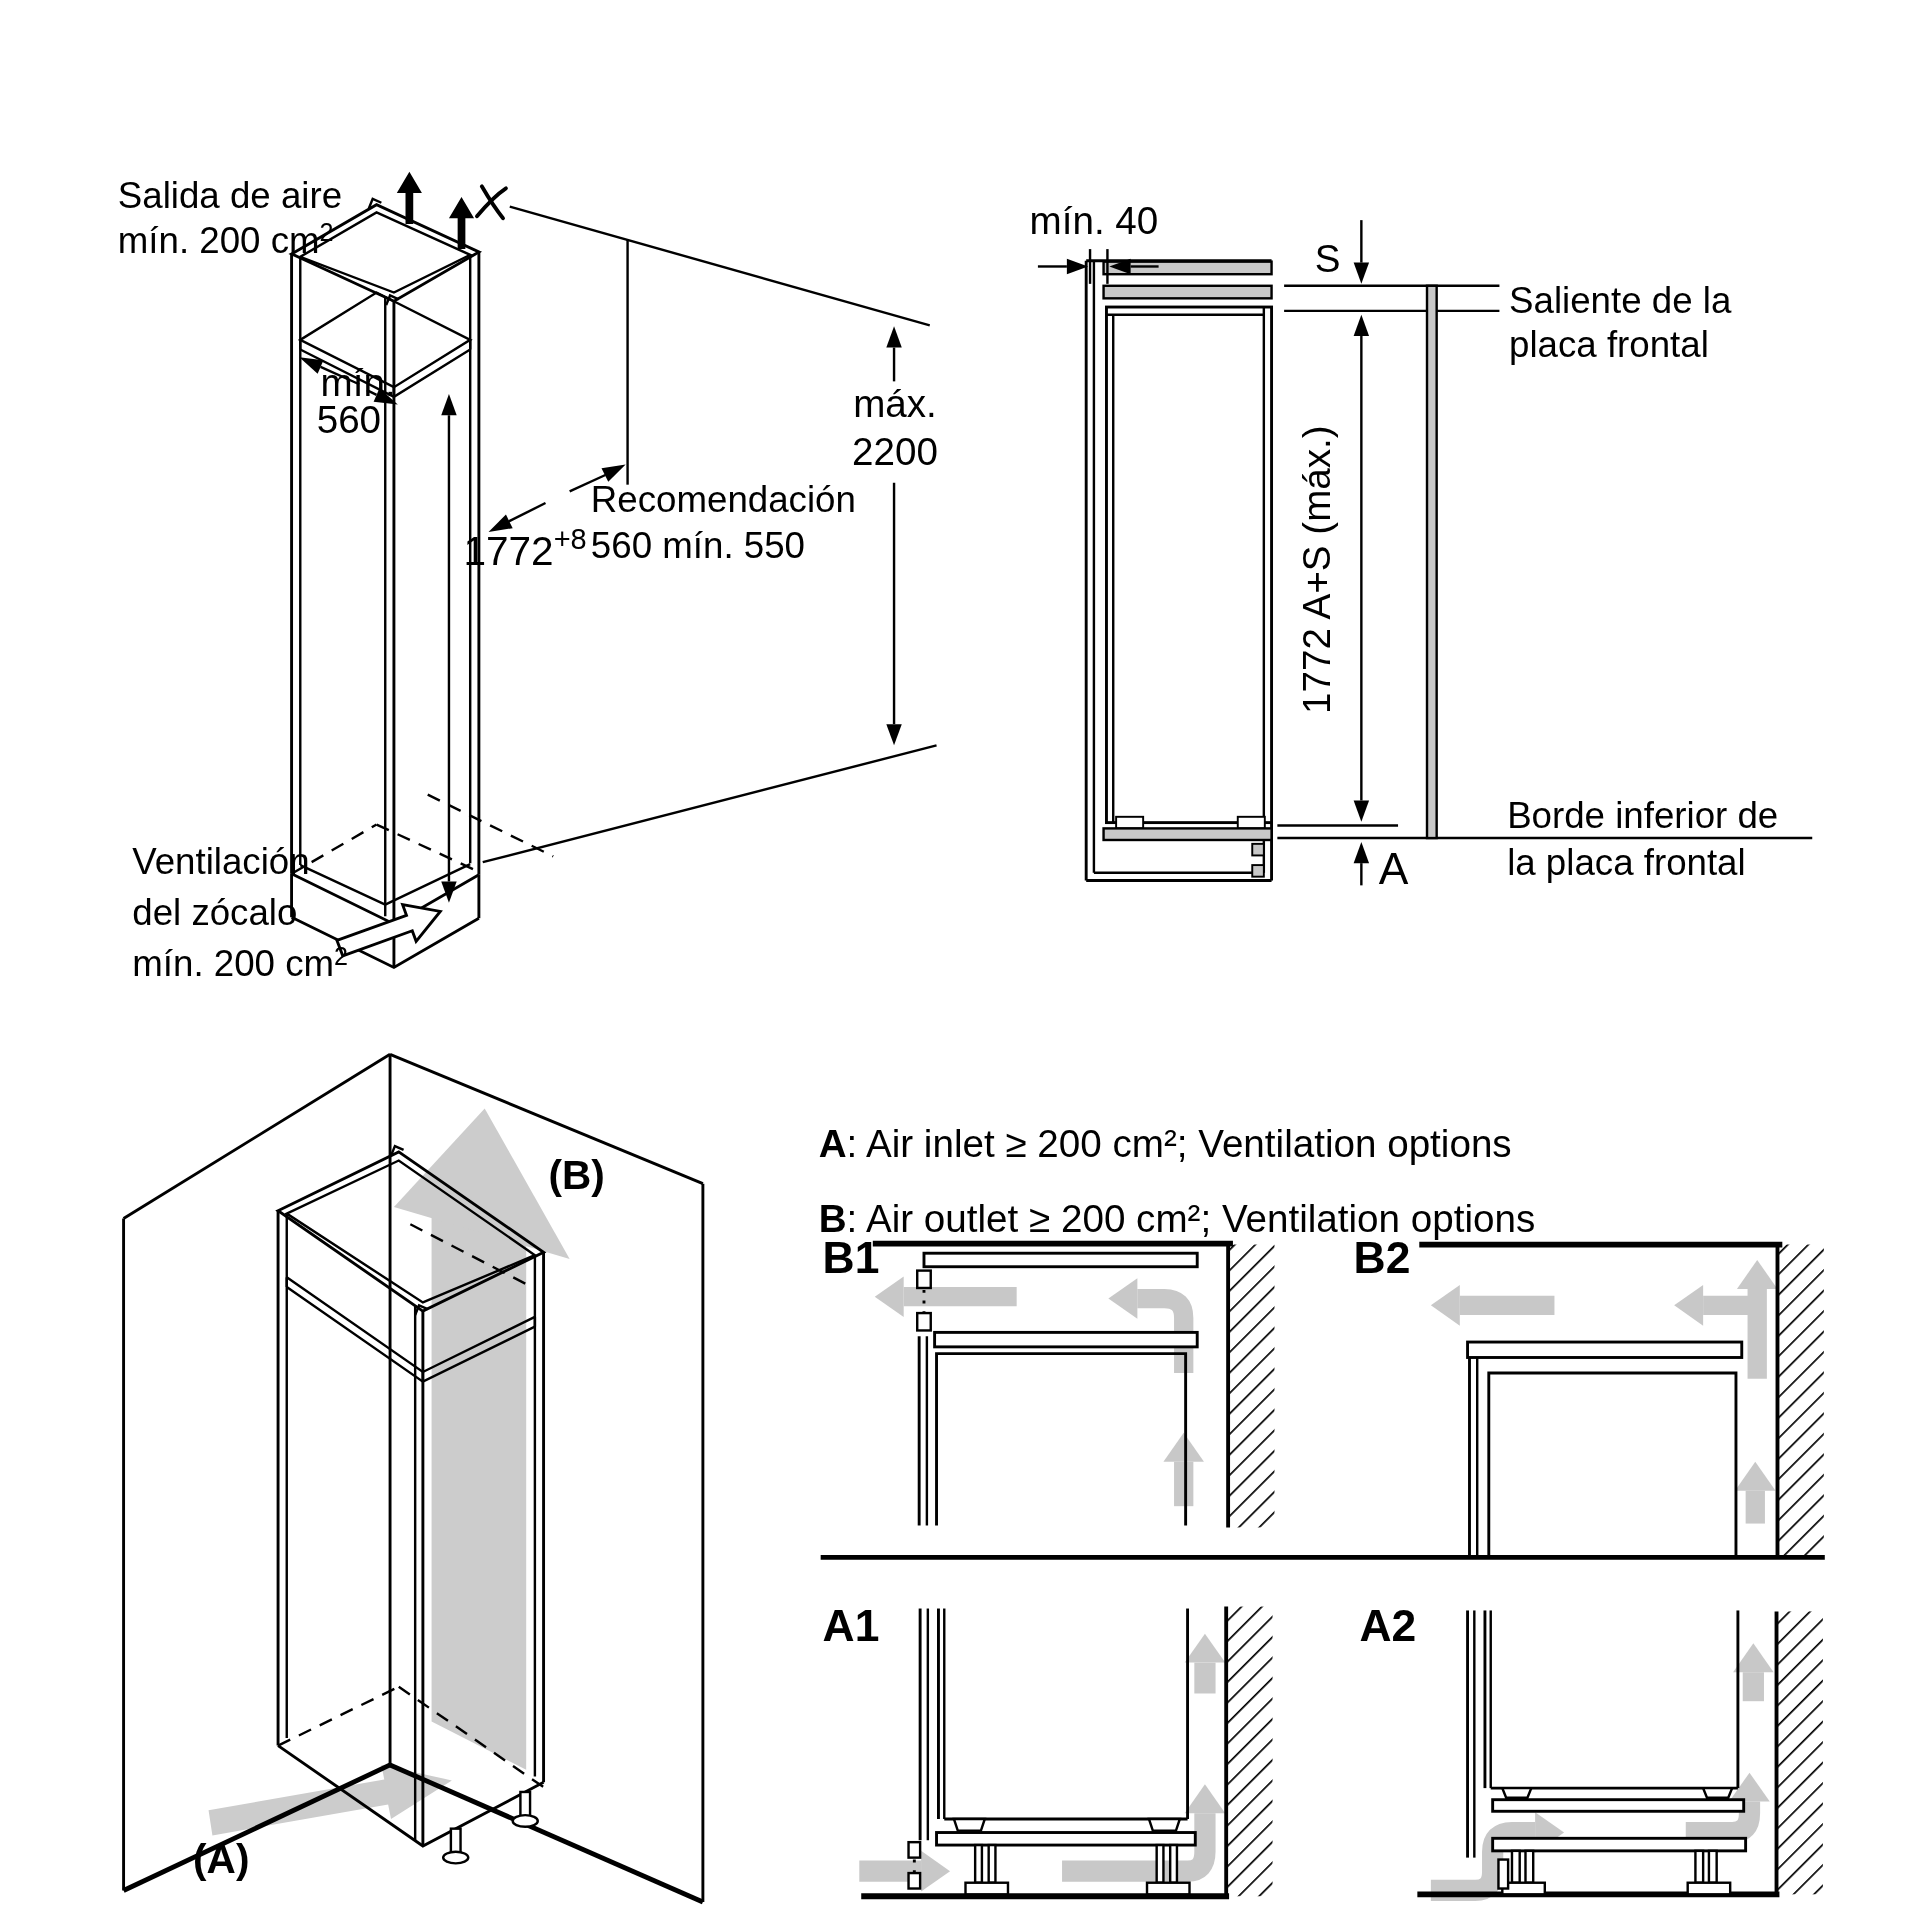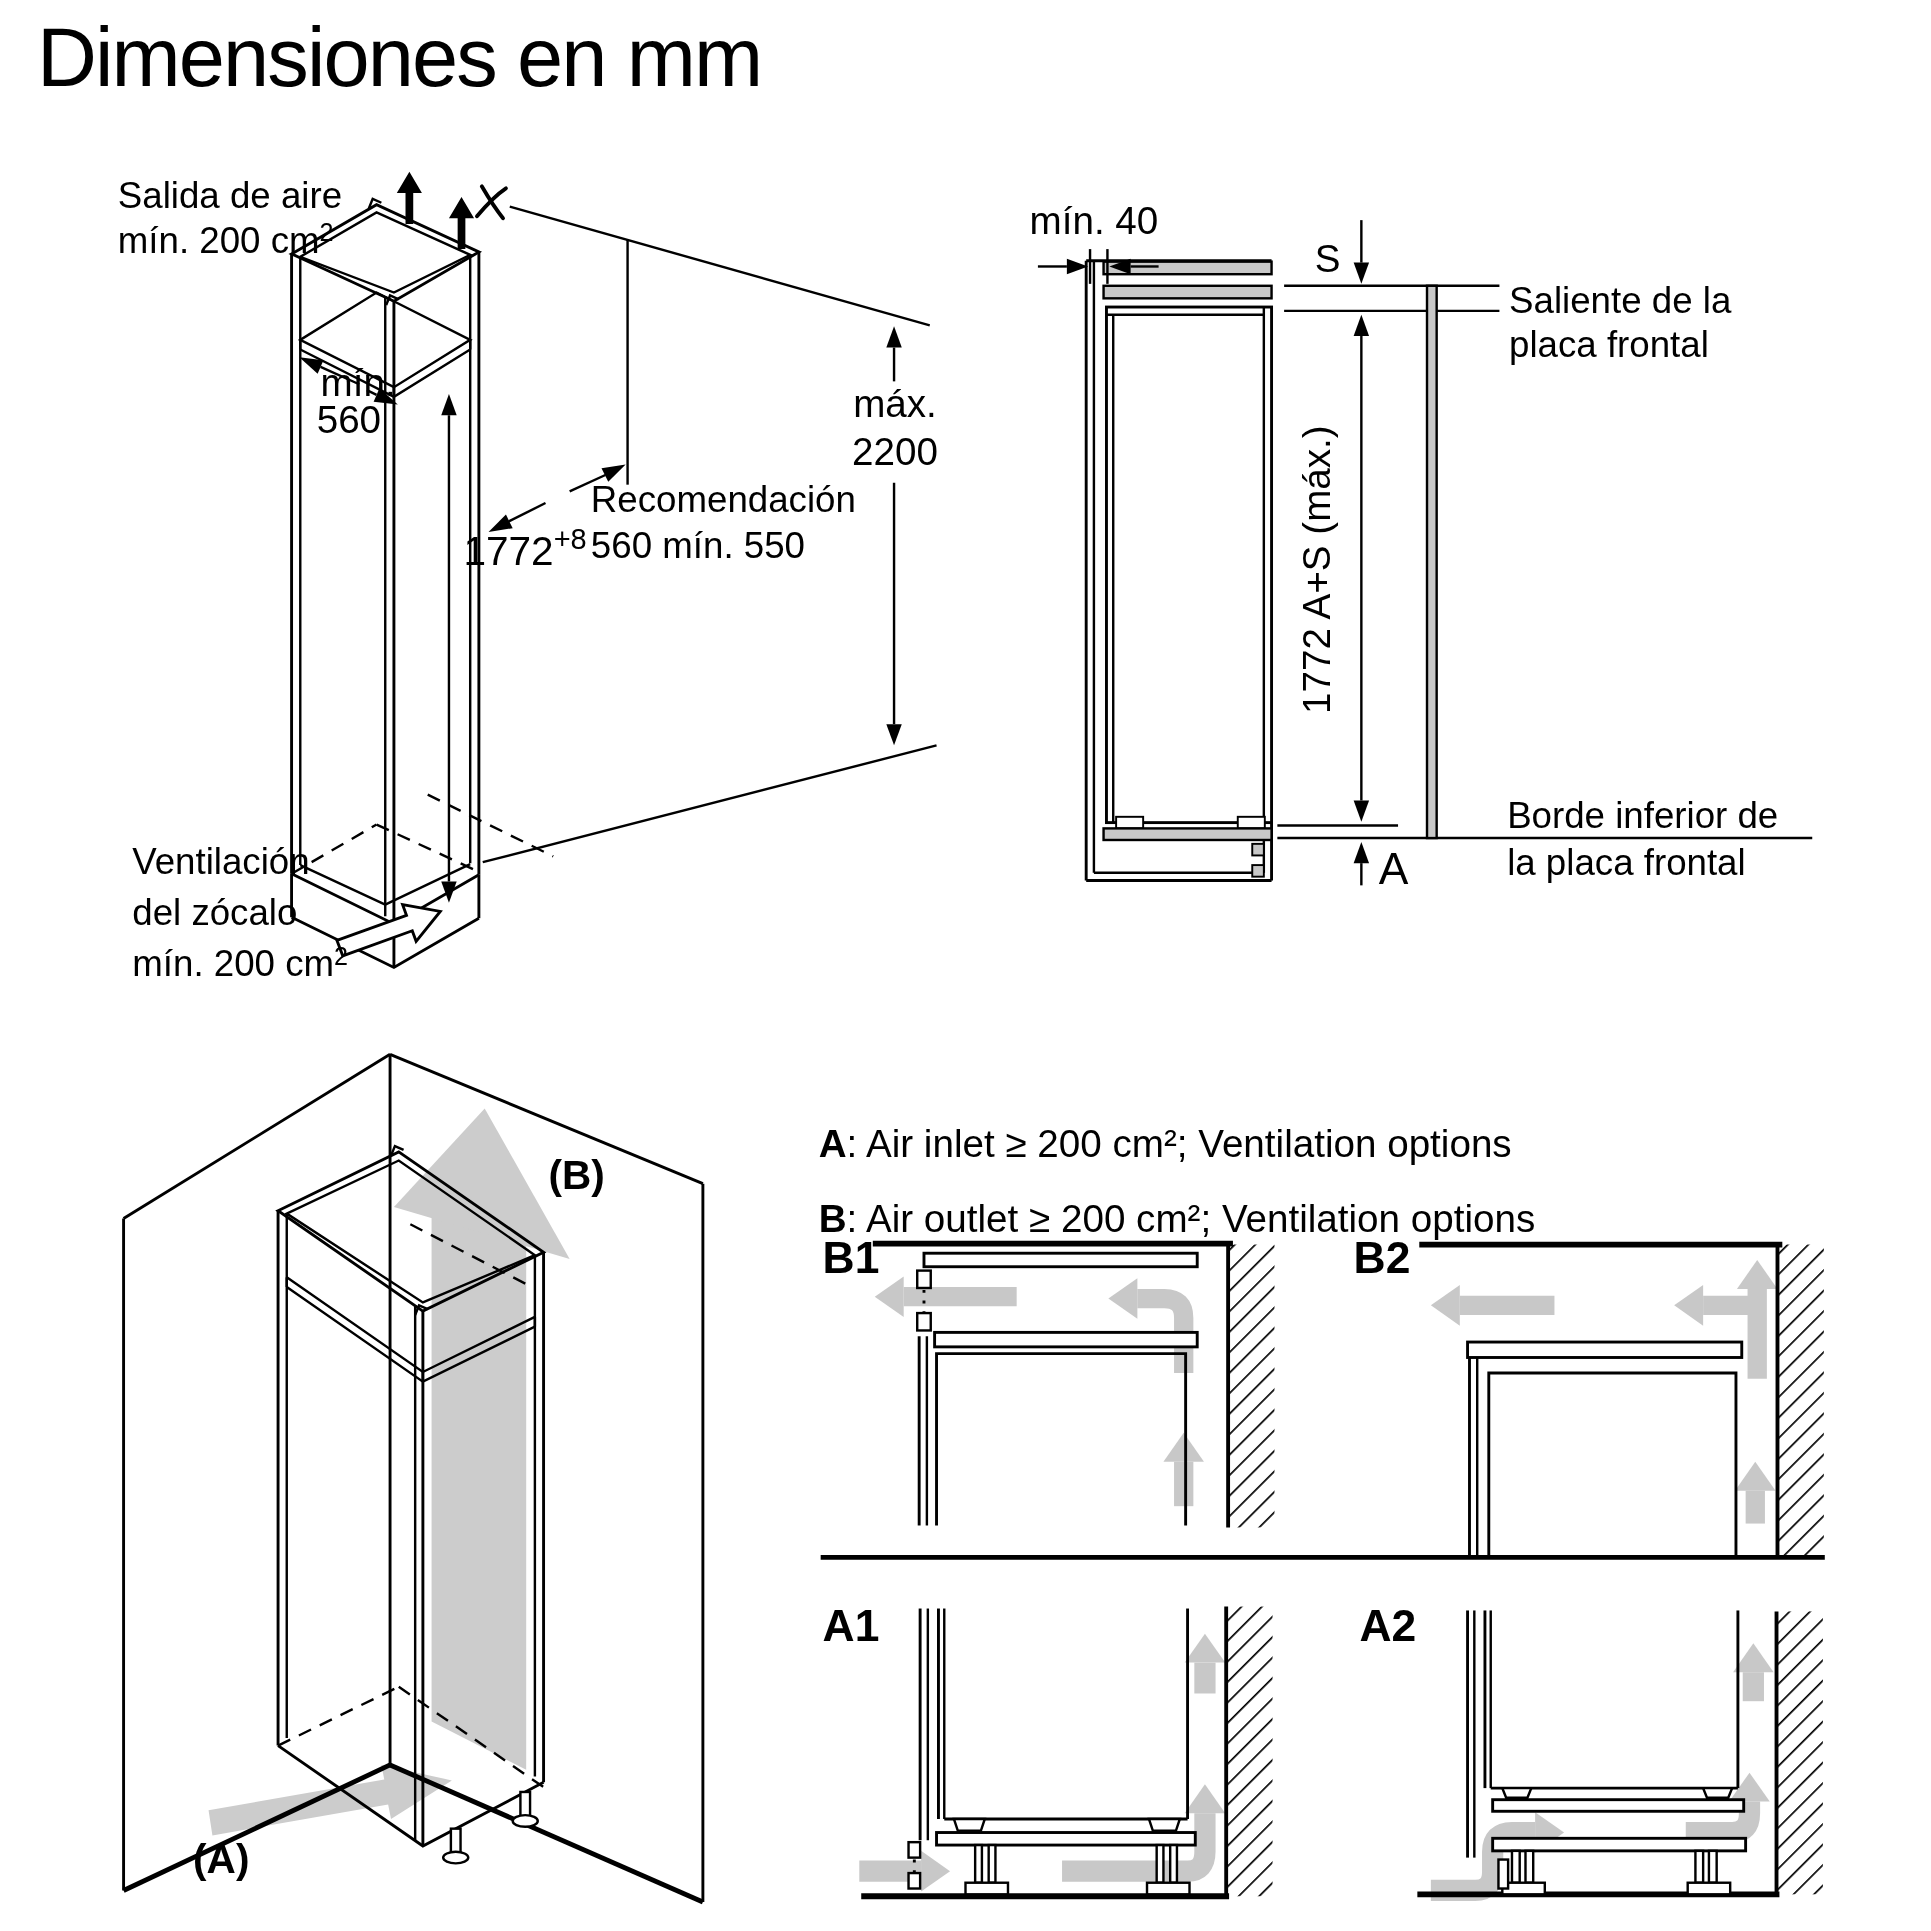--- a/index.html
+++ b/index.html
@@ -13,21 +13,20 @@
   .dim{font-size:40px;}
   .big{font-size:42px;}
   .panel-lbl{font-size:46px;font-weight:bold;}
   .legend-txt{font-size:40px;}
   .bold{font-weight:bold;}
 </style>
 </head>
 <body>
 
 <div class="canvas">
-  <div class="title">Dimensiones en mm</div>
 
   <svg width="1931" height="1931" viewBox="0 0 2000 2000">
     <defs>
       <pattern id="hatch" width="15" height="15" patternUnits="userSpaceOnUse" patternTransform="rotate(45)">
         <line x1="0" y1="0" x2="0" y2="15" stroke="#000" stroke-width="3.5"></line>
       </pattern>
     </defs>
 
     <g stroke="#000" fill="none" stroke-width="3">
 

